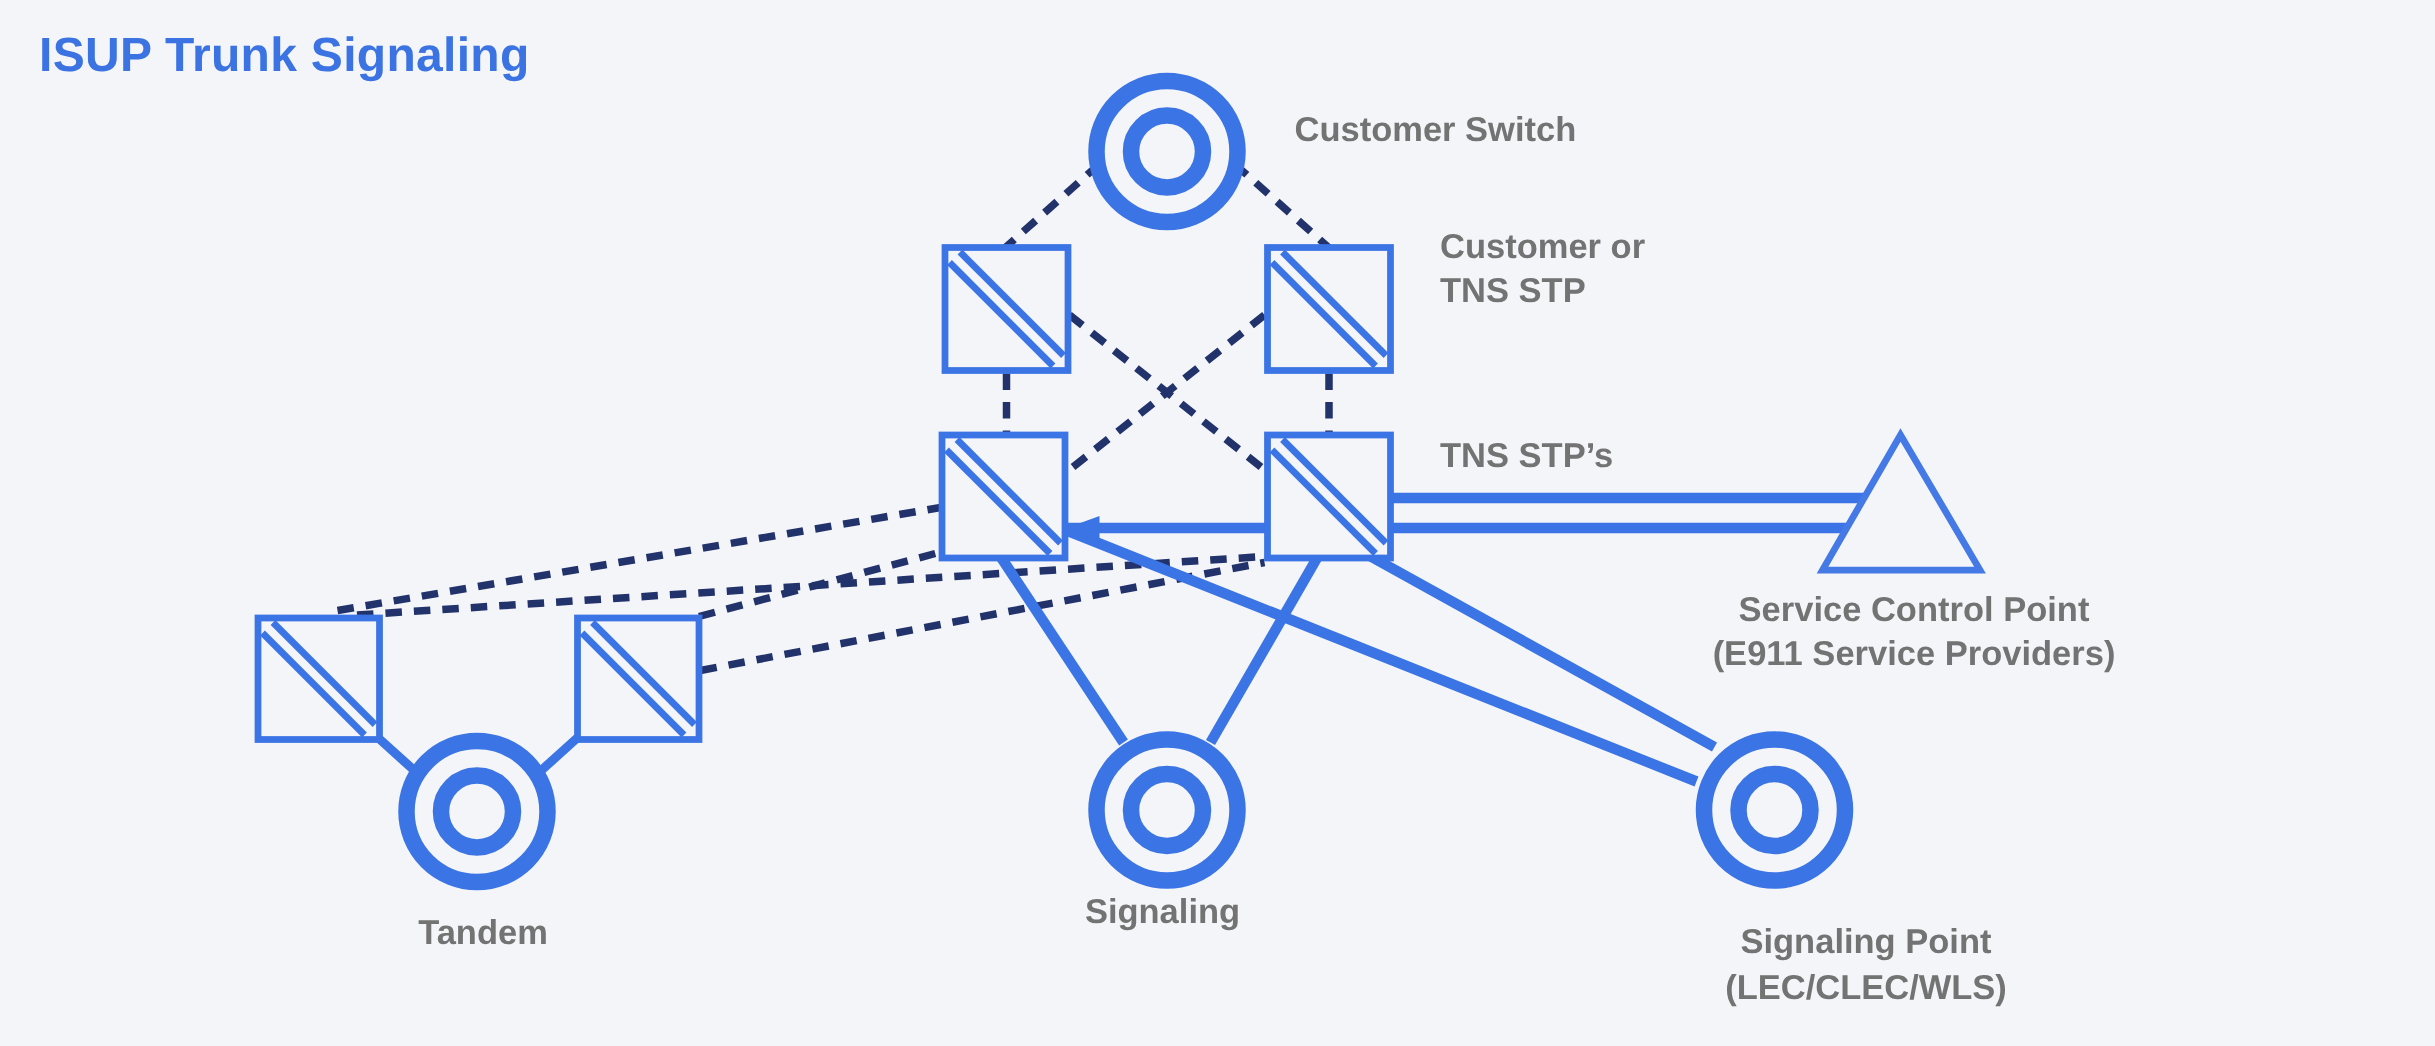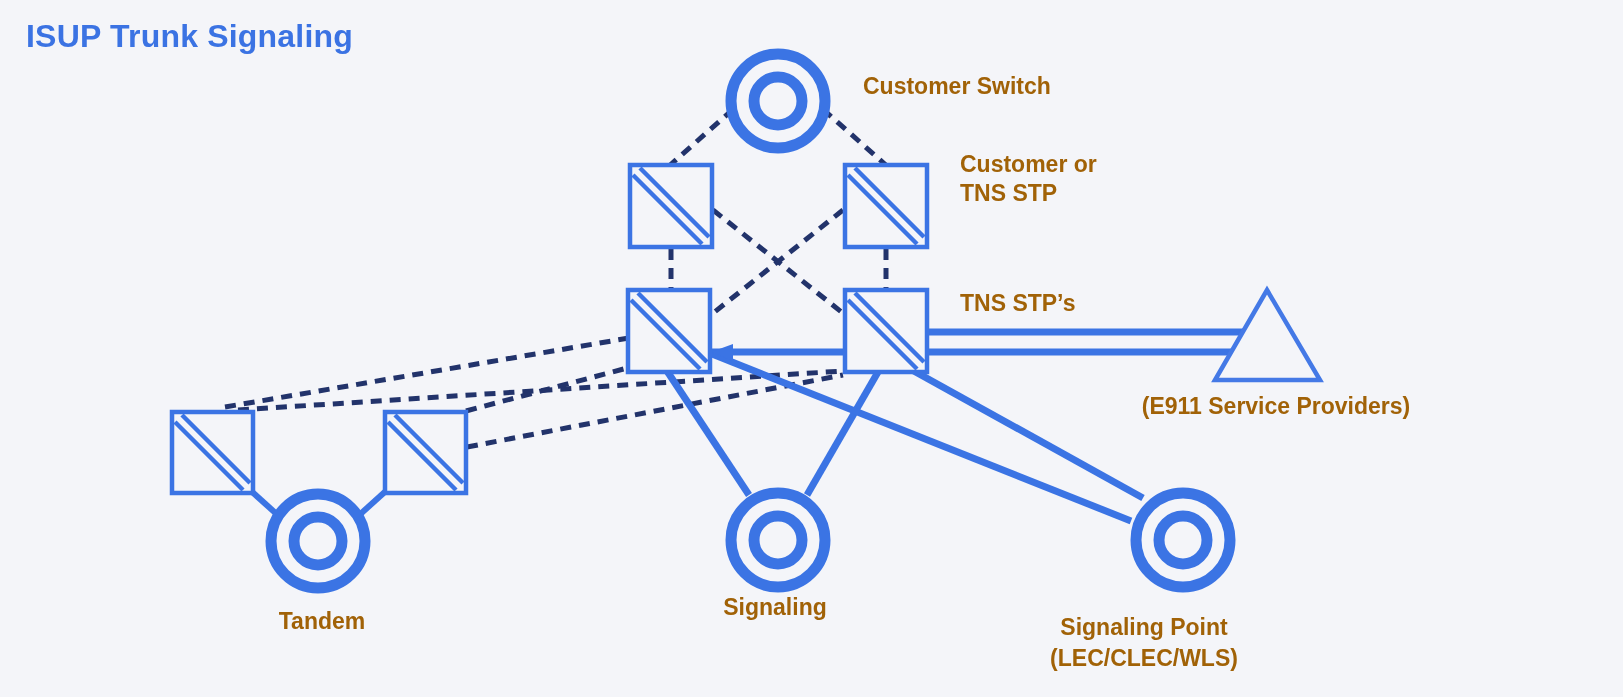--- a/index.html
+++ b/index.html
@@ -6,21 +6,21 @@
   body{
     width:1623px;height:697px;
     background:#F4F5F9;
     font-family:"Liberation Sans", sans-serif;
     position:relative;overflow:hidden;
   }
   .canvas{position:absolute;inset:0;width:1465px;height:697px;}
   svg.diagram{position:absolute;left:0;top:0;}
   .label{
     position:absolute;
-    color:#a16207;
+    color:#737373;
     font-weight:bold;
     font-size:23px;
     line-height:30px;
     white-space:nowrap;
   }
   .label .ln{display:block;}
   .label.centered{text-align:center;}
   .title{
     position:absolute;
     left:26px;top:18px;
@@ -124,29 +124,30 @@
   <div class="label" style="left:863px;top:71px;">Customer Switch</div>
 
   <div class="label" style="left:960px;top:150px;line-height:29px;">
     <span class="ln">Customer or</span>
     <span class="ln">TNS STP</span>
   </div>
 
   <div class="label" style="left:960px;top:288px;text-align:center;">TNS STP’s</div>
 
   <div class="label centered" style="left:1076px;top:392px;width:400px;line-height:29px;">
+    <span class="ln">Service Control Point</span>
     <span class="ln">(E911 Service Providers)</span>
   </div>
 
   <div class="label centered" style="left:172px;top:606px;width:300px;line-height:31px;">
     <span class="ln">Tandem</span>
   </div>
 
   <div class="label centered" style="left:625px;top:592px;width:300px;line-height:31px;">
     <span class="ln">Signaling</span>
   </div>
 
-  <div class="label centered" style="left:944px;top:612px;width:400px;line-height:31px;text-align:center;">
+  <div class="label centered" style="left:1044px;top:612px;width:400px;line-height:31px;text-align:center;">
     <span class="ln">Signaling Point</span>
     <span class="ln">(LEC/CLEC/WLS)</span>
   </div>
 
 </div>
 
 </body></html>

